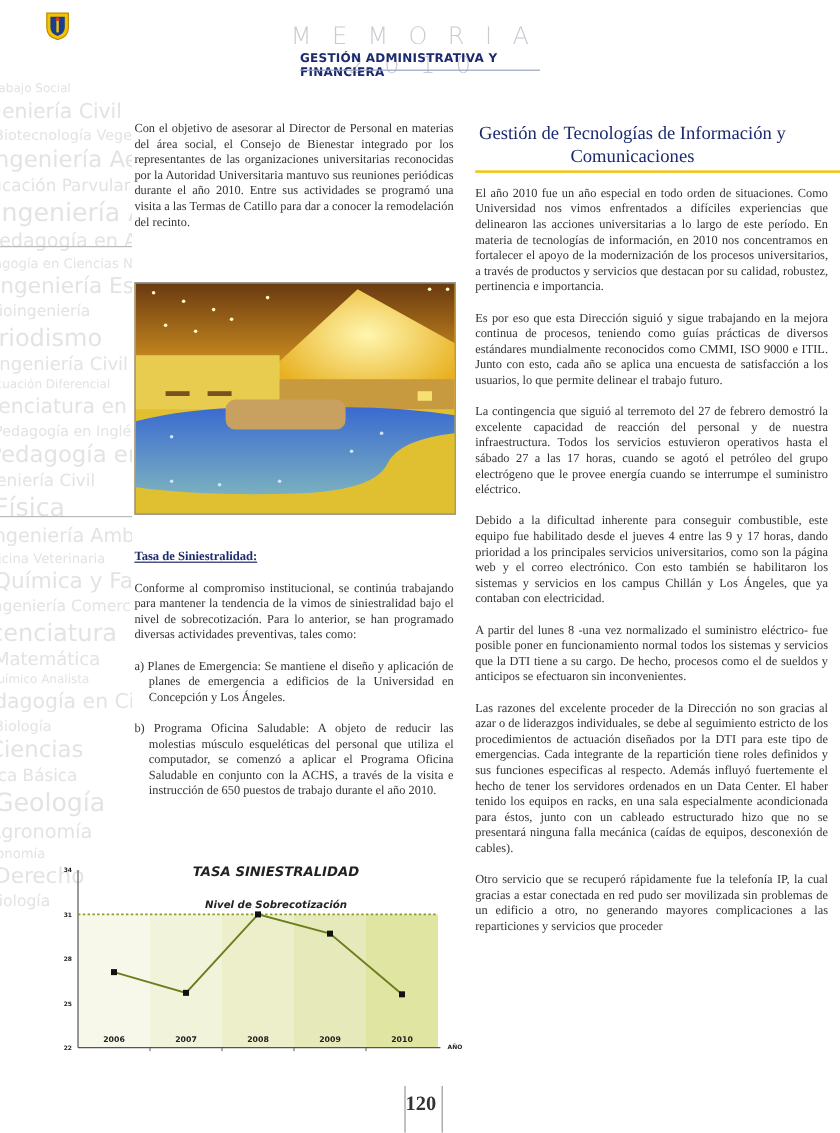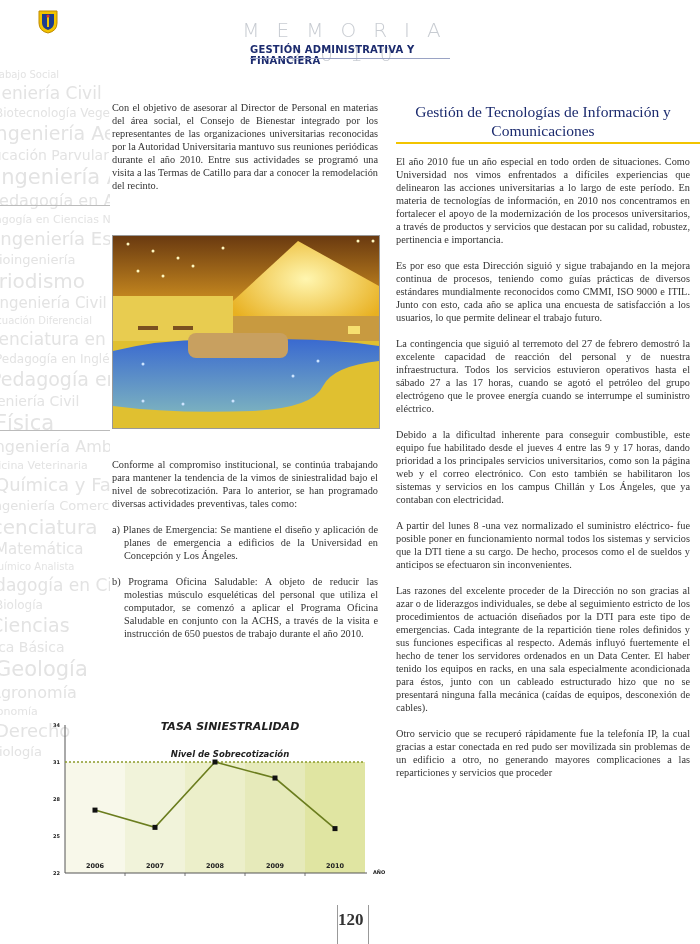--- a/index.html
+++ b/index.html
@@ -11,21 +11,21 @@
   .hdr-title{position:absolute;left:200px;top:18px;width:300px;text-align:center;font-family:"DejaVu Sans",sans-serif;font-size:20px;letter-spacing:17px;color:#c8ccd2;font-weight:300;}
   .hdr-sub{position:absolute;left:250px;top:44px;width:200px;font-family:"DejaVu Sans",sans-serif;font-size:10px;font-weight:bold;color:#1c2b6e;letter-spacing:0.2px;}
   .hdr-rule{position:absolute;left:250px;top:58px;width:200px;height:1px;background:#9aa3c4;}
   .col{position:absolute;font-size:10.3px;line-height:13px;text-align:justify;color:#333;}
   .col p{margin:0 0 13px 0;}
   .left{left:112px;width:266px;}
   .right{left:396px;width:294px;}
   .h-bold{font-weight:bold;color:#222;font-size:10.5px;}
   .h-under{font-weight:bold;color:#1c2b6e;text-decoration:underline;font-size:10.5px;}
   .item{padding-left:12px;text-indent:-12px;}
-  .rt-title{position:absolute;left:396px;top:102px;width:294px;text-align:center;font-size:15.5px;line-height:19px;color:#1c2b6e;}
+  .rt-title{position:absolute;left:380px;top:102px;width:294px;text-align:center;font-size:15.5px;line-height:19px;color:#1c2b6e;}
   .rt-rule{position:absolute;left:396px;top:142px;width:304px;height:2px;background:#f2c400;}
   .photo{position:absolute;left:112px;top:235px;width:266px;height:192px;border:1px solid #999;overflow:hidden;background:#c9a020;}
   .chart{position:absolute;left:50px;top:715px;width:340px;height:175px;}
   .pagenum{position:absolute;left:338px;top:910px;width:30px;text-align:left;font-size:17px;color:#333;font-weight:bold;}
   .pg-l{position:absolute;left:337px;top:905px;width:1px;height:39px;background:#999;}
   .pg-r{position:absolute;left:368px;top:905px;width:1px;height:39px;background:#999;}
 </style>
 </head>
 <body>
 
@@ -125,20 +125,21 @@
         <circle cx="205" cy="125" r="1.5"></circle>
         <circle cx="30" cy="128" r="1.5"></circle>
     </g>
     <rect x="25" y="90" width="20" height="4" fill="#7a5020"></rect>
     <rect x="60" y="90" width="20" height="4" fill="#7a5020"></rect>
     <rect x="235" y="90" width="12" height="8" fill="#f6e070"></rect>
   </svg>
 </div>
 
 <div class="col left" style="top:458px">
+  <p class="h-under">Tasa de Siniestralidad:</p>
   <p>Conforme al compromiso institucional, se continúa trabajando para mantener la tendencia de la vimos de siniestralidad bajo el nivel de sobrecotización. Para lo anterior, se han programado diversas actividades preventivas, tales como:</p>
   <p class="item">a) Planes de Emergencia: Se mantiene el diseño y aplicación de planes de emergencia a edificios de la Universidad en Concepción y Los Ángeles.</p>
   <p class="item">b) Programa Oficina Saludable: A objeto de reducir las molestias músculo esqueléticas del personal que utiliza el computador, se comenzó a aplicar el Programa Oficina Saludable en conjunto con la ACHS, a través de la visita e instrucción de 650 puestos de trabajo durante el año 2010.</p>
 </div>
 
 <svg class="chart" id="chart" viewBox="0 0 340 175">
   <g id="bands">
       <rect x="15" y="47" width="60" height="111" fill="#f8f8ea"></rect>
       <rect x="75" y="47" width="60" height="111" fill="#f1f3da"></rect>
       <rect x="135" y="47" width="60" height="111" fill="#ecefca"></rect>

